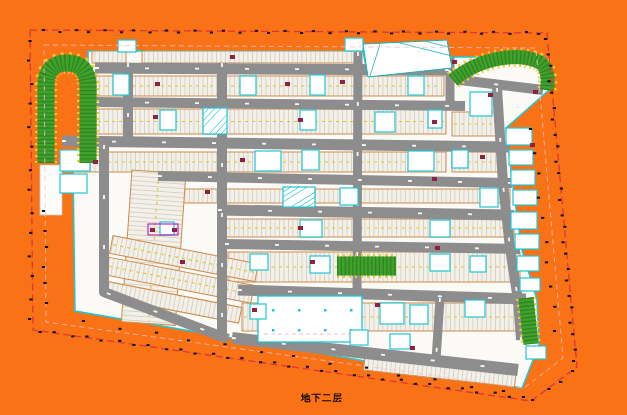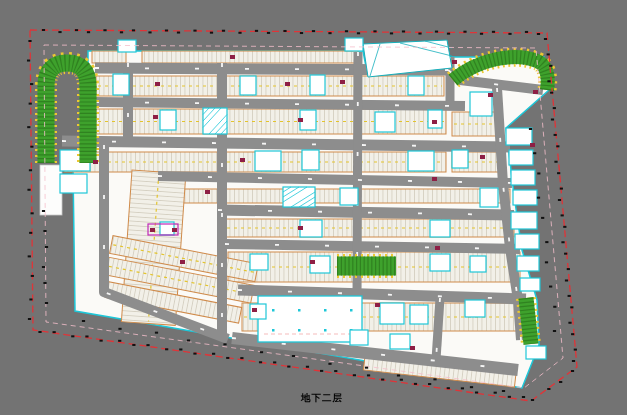--- a/index.html
+++ b/index.html
@@ -1,16 +1,16 @@
 <!DOCTYPE html>
 <html><head>
 <meta charset="utf-8">
 <style>
   html,body{margin:0;padding:0;background:#ffffff;}
-  .stage{position:relative;width:627px;height:415px;background:#737373;overflow:hidden;
+  .stage{position:relative;width:627px;height:415px;background:#f97316;overflow:hidden;
          font-family:"Liberation Sans", sans-serif;}
   .plan-svg{position:absolute;left:0;top:0;}
   .floor-label{position:absolute;left:0;top:0;transform:translate(-50%,-50%);
     font-family:"Liberation Sans", sans-serif;font-weight:bold;font-size:9.5px;
     color:#000;letter-spacing:1px;white-space:nowrap;}
 </style>
 </head>
 <body>
 
 <div class="stage">

